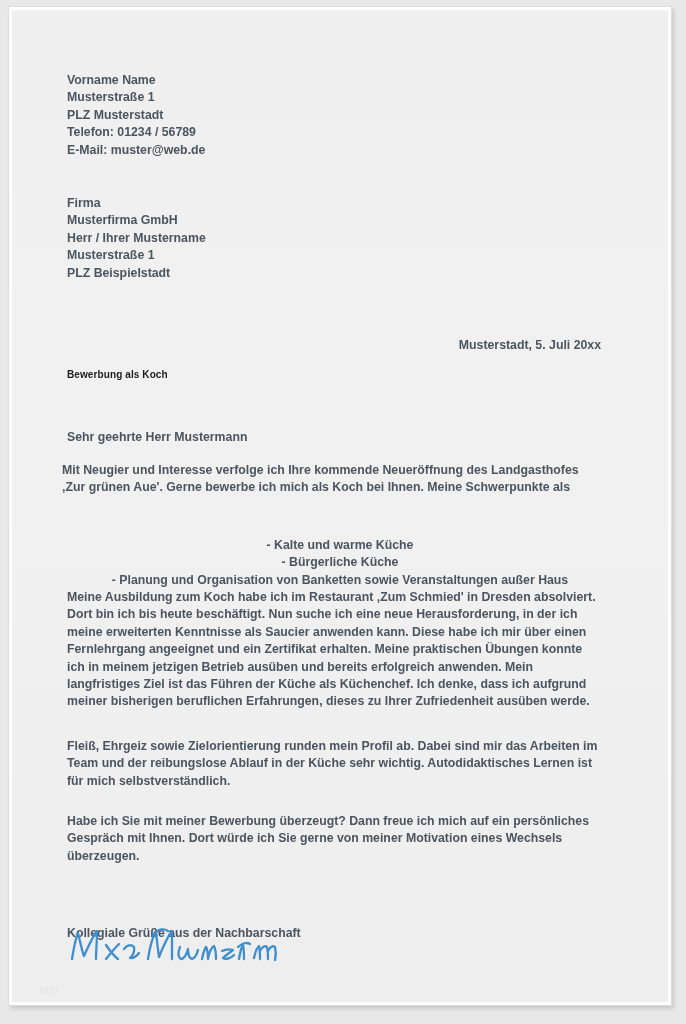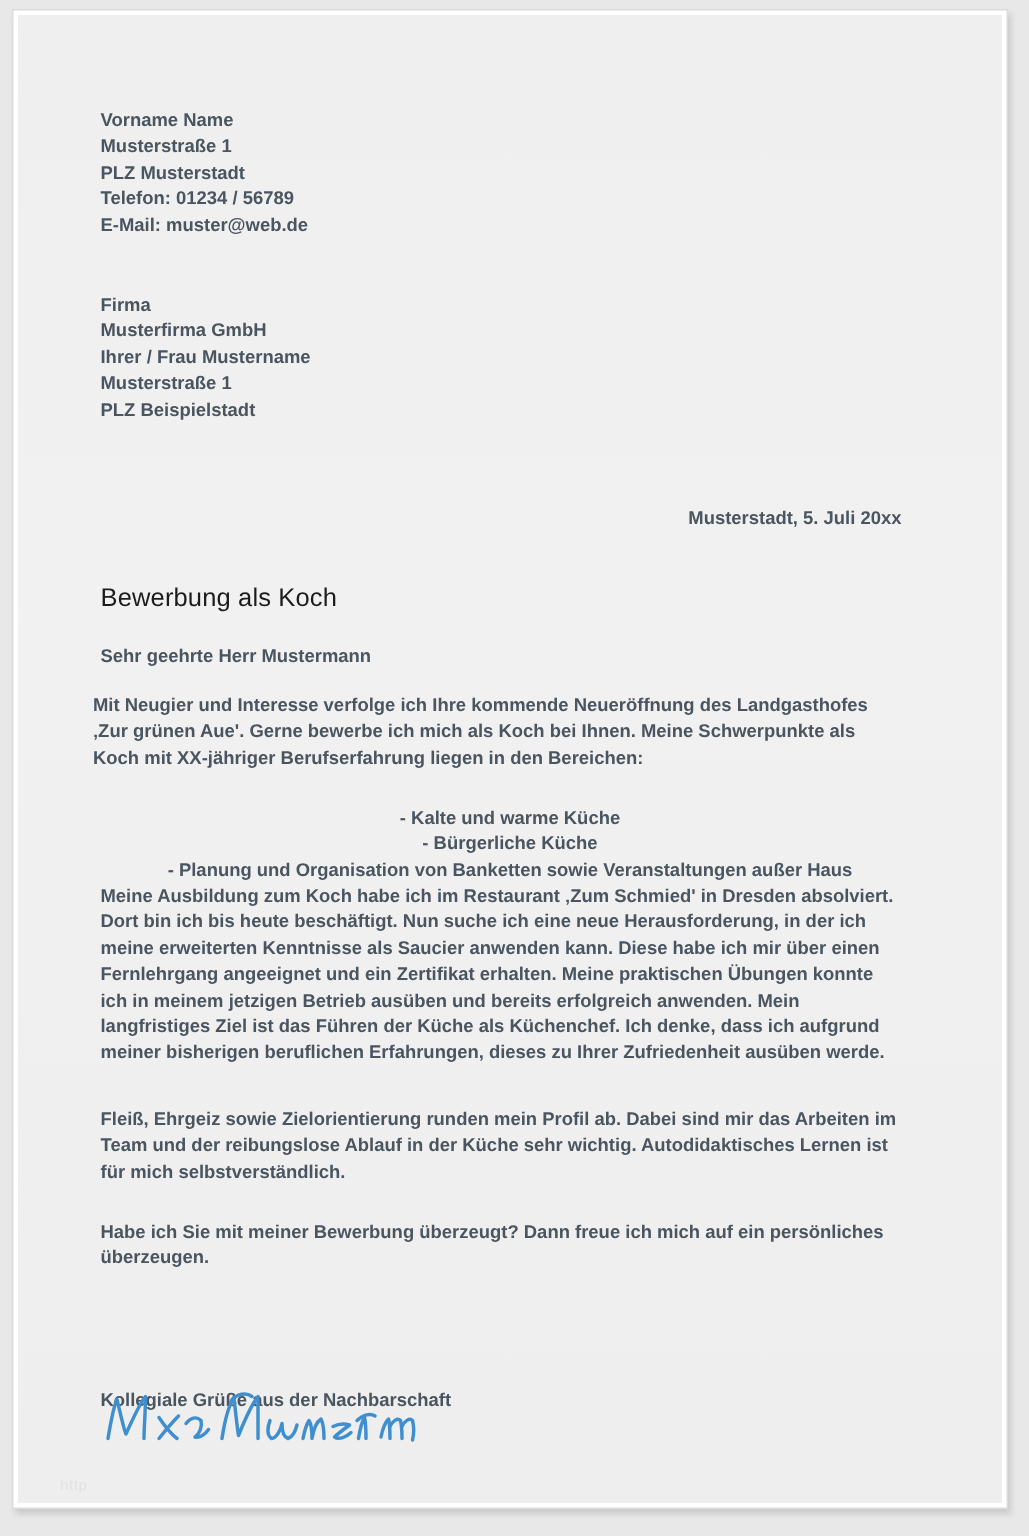--- a/index.html
+++ b/index.html
@@ -49,22 +49,22 @@
   }
 
   .block {
     position: absolute;
     font-weight: bold;
   }
 
   .sender       { left: 55px; top: 62px; }
   .recipient    { left: 55px; top: 185px; }
   .date-line    { left: 0;   top: 327px; width: 589px; text-align: right; }
-  .subject      { left: 55px; top: 380px; font-weight: normal; color: #1c1c1c;
-                  font-size: 17px; letter-spacing: 0.1px; }
+  .subject      { left: 55px; top: 356px; font-weight: bold; color: #1c1c1c;
+                  font-size: 10px; letter-spacing: 0.1px; }
   .salutation   { left: 55px; top: 419px; }
   .para-1       { left: 50px; top: 452px; width: 546px; }
   .bullets      { left: 55px; top: 527px; width: 546px; text-align: center; }
   .para-2       { left: 55px; top: 579px; width: 551px; }
   .para-3       { left: 55px; top: 728px; width: 548px; }
   .para-4       { left: 55px; top: 803px; width: 548px; }
   .closing      { left: 55px; top: 886px; margin-top: 29px; }
 
   .line { display: block; white-space: pre; }
 
@@ -100,35 +100,34 @@
         <span class="line">Vorname Name</span>
         <span class="line">Musterstraße 1</span>
         <span class="line">PLZ Musterstadt</span>
         <span class="line">Telefon: 01234 / 56789</span>
         <span class="line">E-Mail: muster@web.de</span>
       </div>
 
       <div class="block recipient">
         <span class="line">Firma</span>
         <span class="line">Musterfirma GmbH</span>
-        <span class="line">Ihrer / Frau Mustername</span>
+        <span class="line">Herr / Ihrer Mustername</span>
         <span class="line">Musterstraße 1</span>
         <span class="line">PLZ Beispielstadt</span>
       </div>
 
       <div class="block date-line">Musterstadt, 5. Juli 20xx</div>
 
       <div class="block subject">Bewerbung als Koch</div>
 
       <div class="block salutation">Sehr geehrte Herr Mustermann</div>
 
       <div class="block para para-1">
         <span class="line">Mit Neugier und Interesse verfolge ich Ihre kommende Neueröffnung des Landgasthofes</span>
         <span class="line">‚Zur grünen Aue'. Gerne bewerbe ich mich als Koch bei Ihnen. Meine Schwerpunkte als</span>
-        <span class="line">Koch mit XX-jähriger Berufserfahrung liegen in den Bereichen:</span>
       </div>
 
       <div class="block bullets">
         <span class="line">- Kalte und warme Küche</span>
         <span class="line">- Bürgerliche Küche</span>
         <span class="line">- Planung und Organisation von Banketten sowie Veranstaltungen außer Haus</span>
       </div>
 
       <div class="block para para-2">
         <span class="line">Meine Ausbildung zum Koch habe ich im Restaurant ‚Zum Schmied' in Dresden absolviert.</span>
@@ -141,20 +140,21 @@
       </div>
 
       <div class="block para para-3">
         <span class="line">Fleiß, Ehrgeiz sowie Zielorientierung runden mein Profil ab. Dabei sind mir das Arbeiten im</span>
         <span class="line">Team und der reibungslose Ablauf in der Küche sehr wichtig. Autodidaktisches Lernen ist</span>
         <span class="line">für mich selbstverständlich.</span>
       </div>
 
       <div class="block para para-4">
         <span class="line">Habe ich Sie mit meiner Bewerbung überzeugt? Dann freue ich mich auf ein persönliches</span>
+        <span class="line">Gespräch mit Ihnen. Dort würde ich Sie gerne von meiner Motivation eines Wechsels</span>
         <span class="line">überzeugen.</span>
       </div>
 
       <div class="block closing">Kollegiale Grüße aus der Nachbarschaft</div>
 
       <div class="signature">
         <svg width="210" height="46" viewBox="0 0 210 46" fill="none" stroke="currentColor" stroke-width="2.3" stroke-linecap="round" stroke-linejoin="round">
           <path d="M4 34 C6 22, 8 12, 10 8 C12 16, 14 26, 16 31 C20 22, 25 11, 29 6 C29 16, 28 27, 28 34"></path>
           <path d="M38 20 C42 26, 46 31, 50 34"></path>
           <path d="M51 19 C46 24, 42 29, 38 34"></path>

